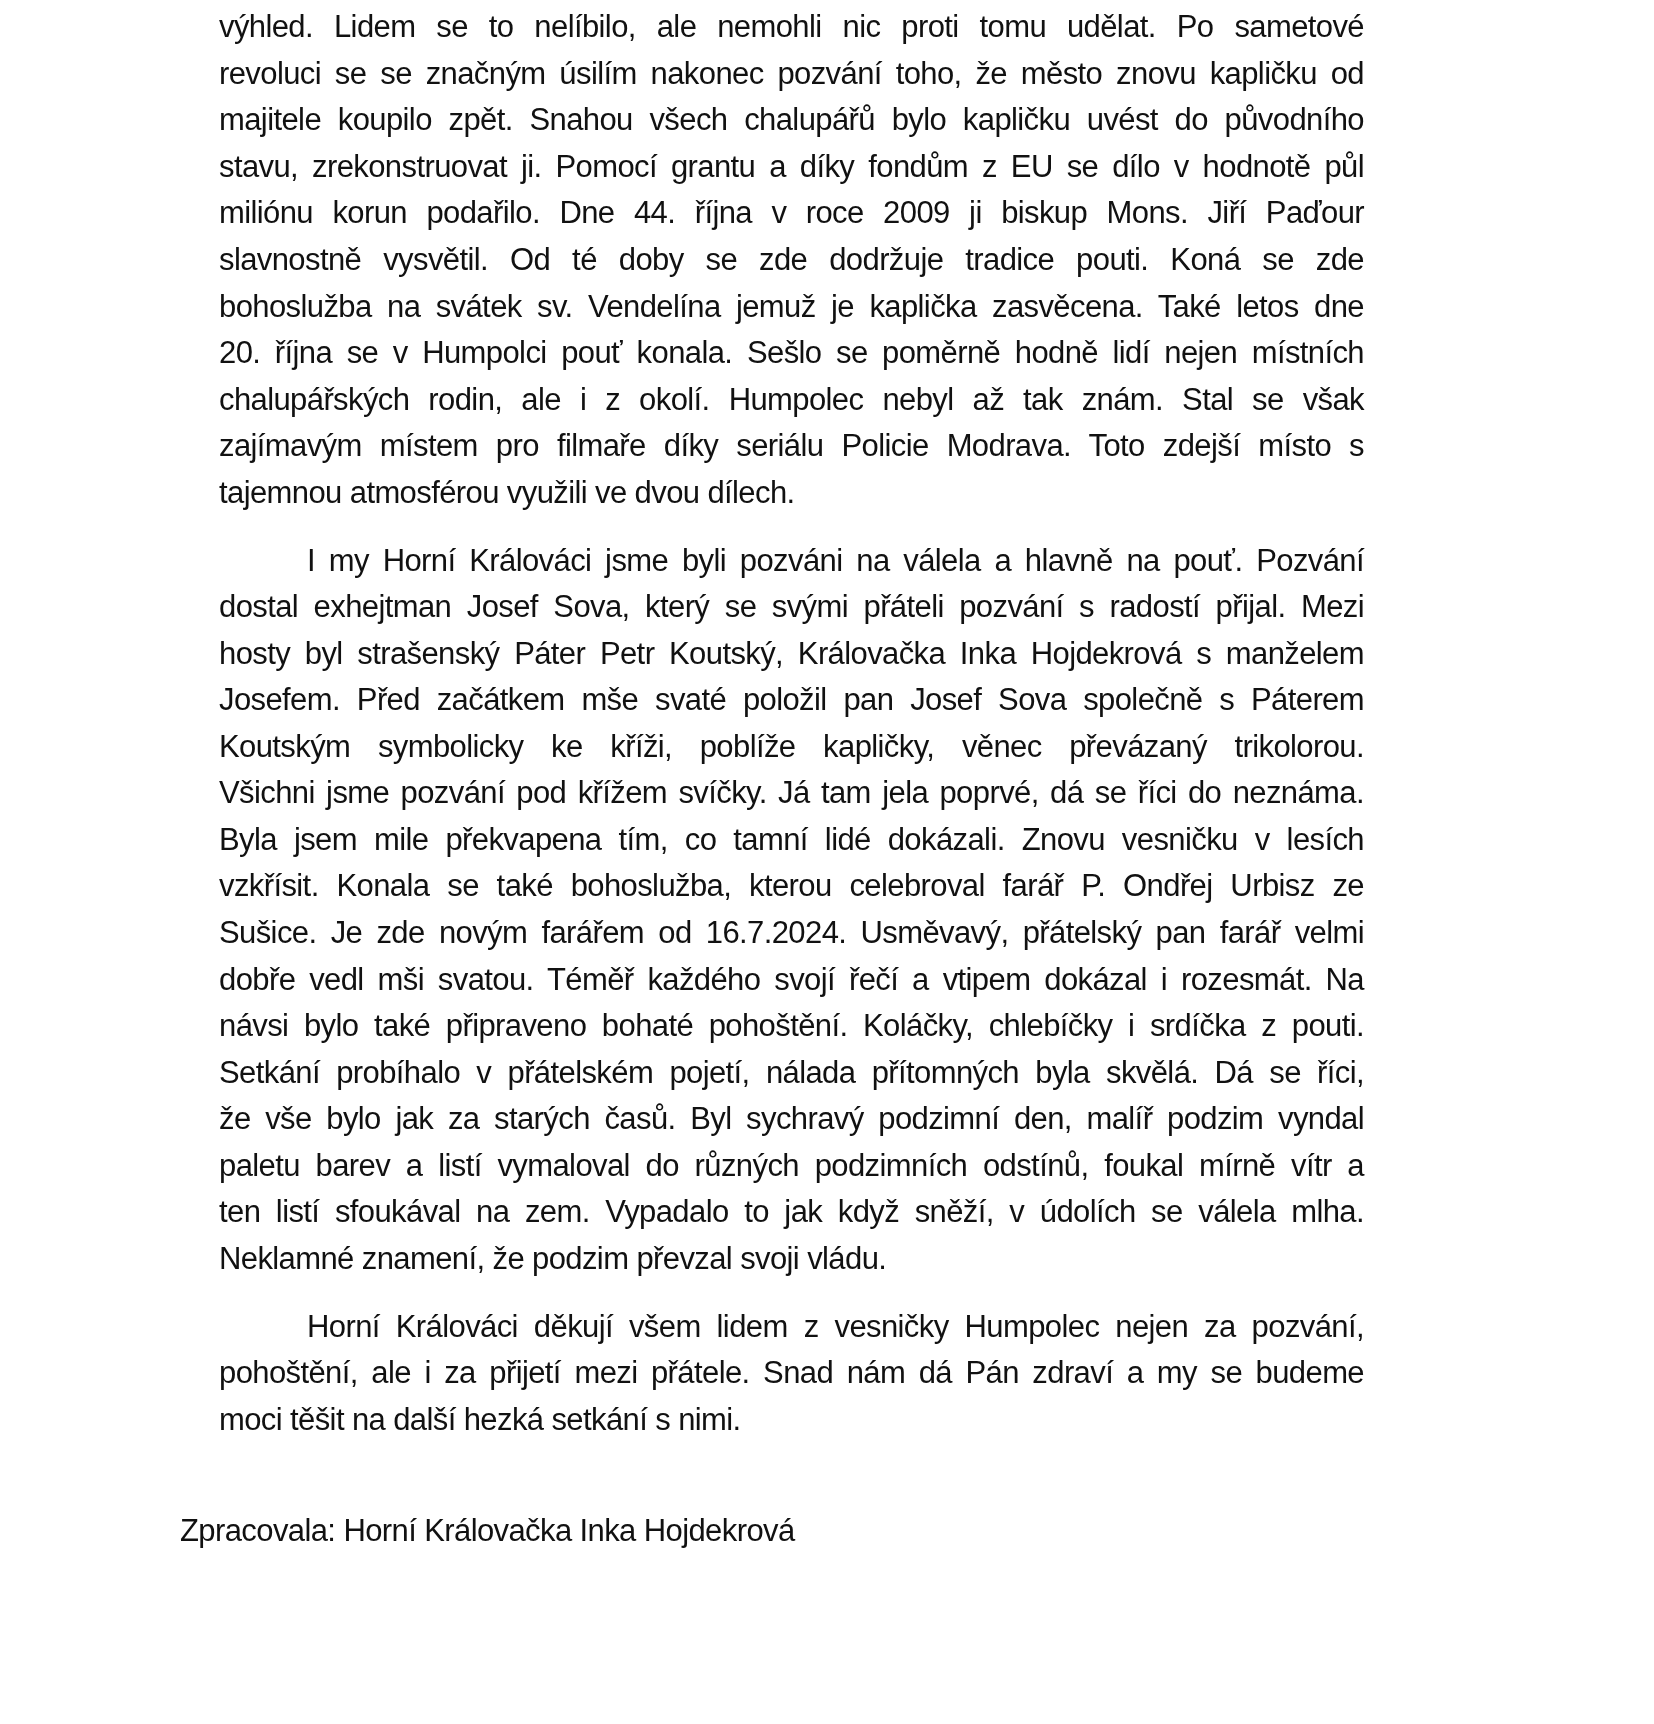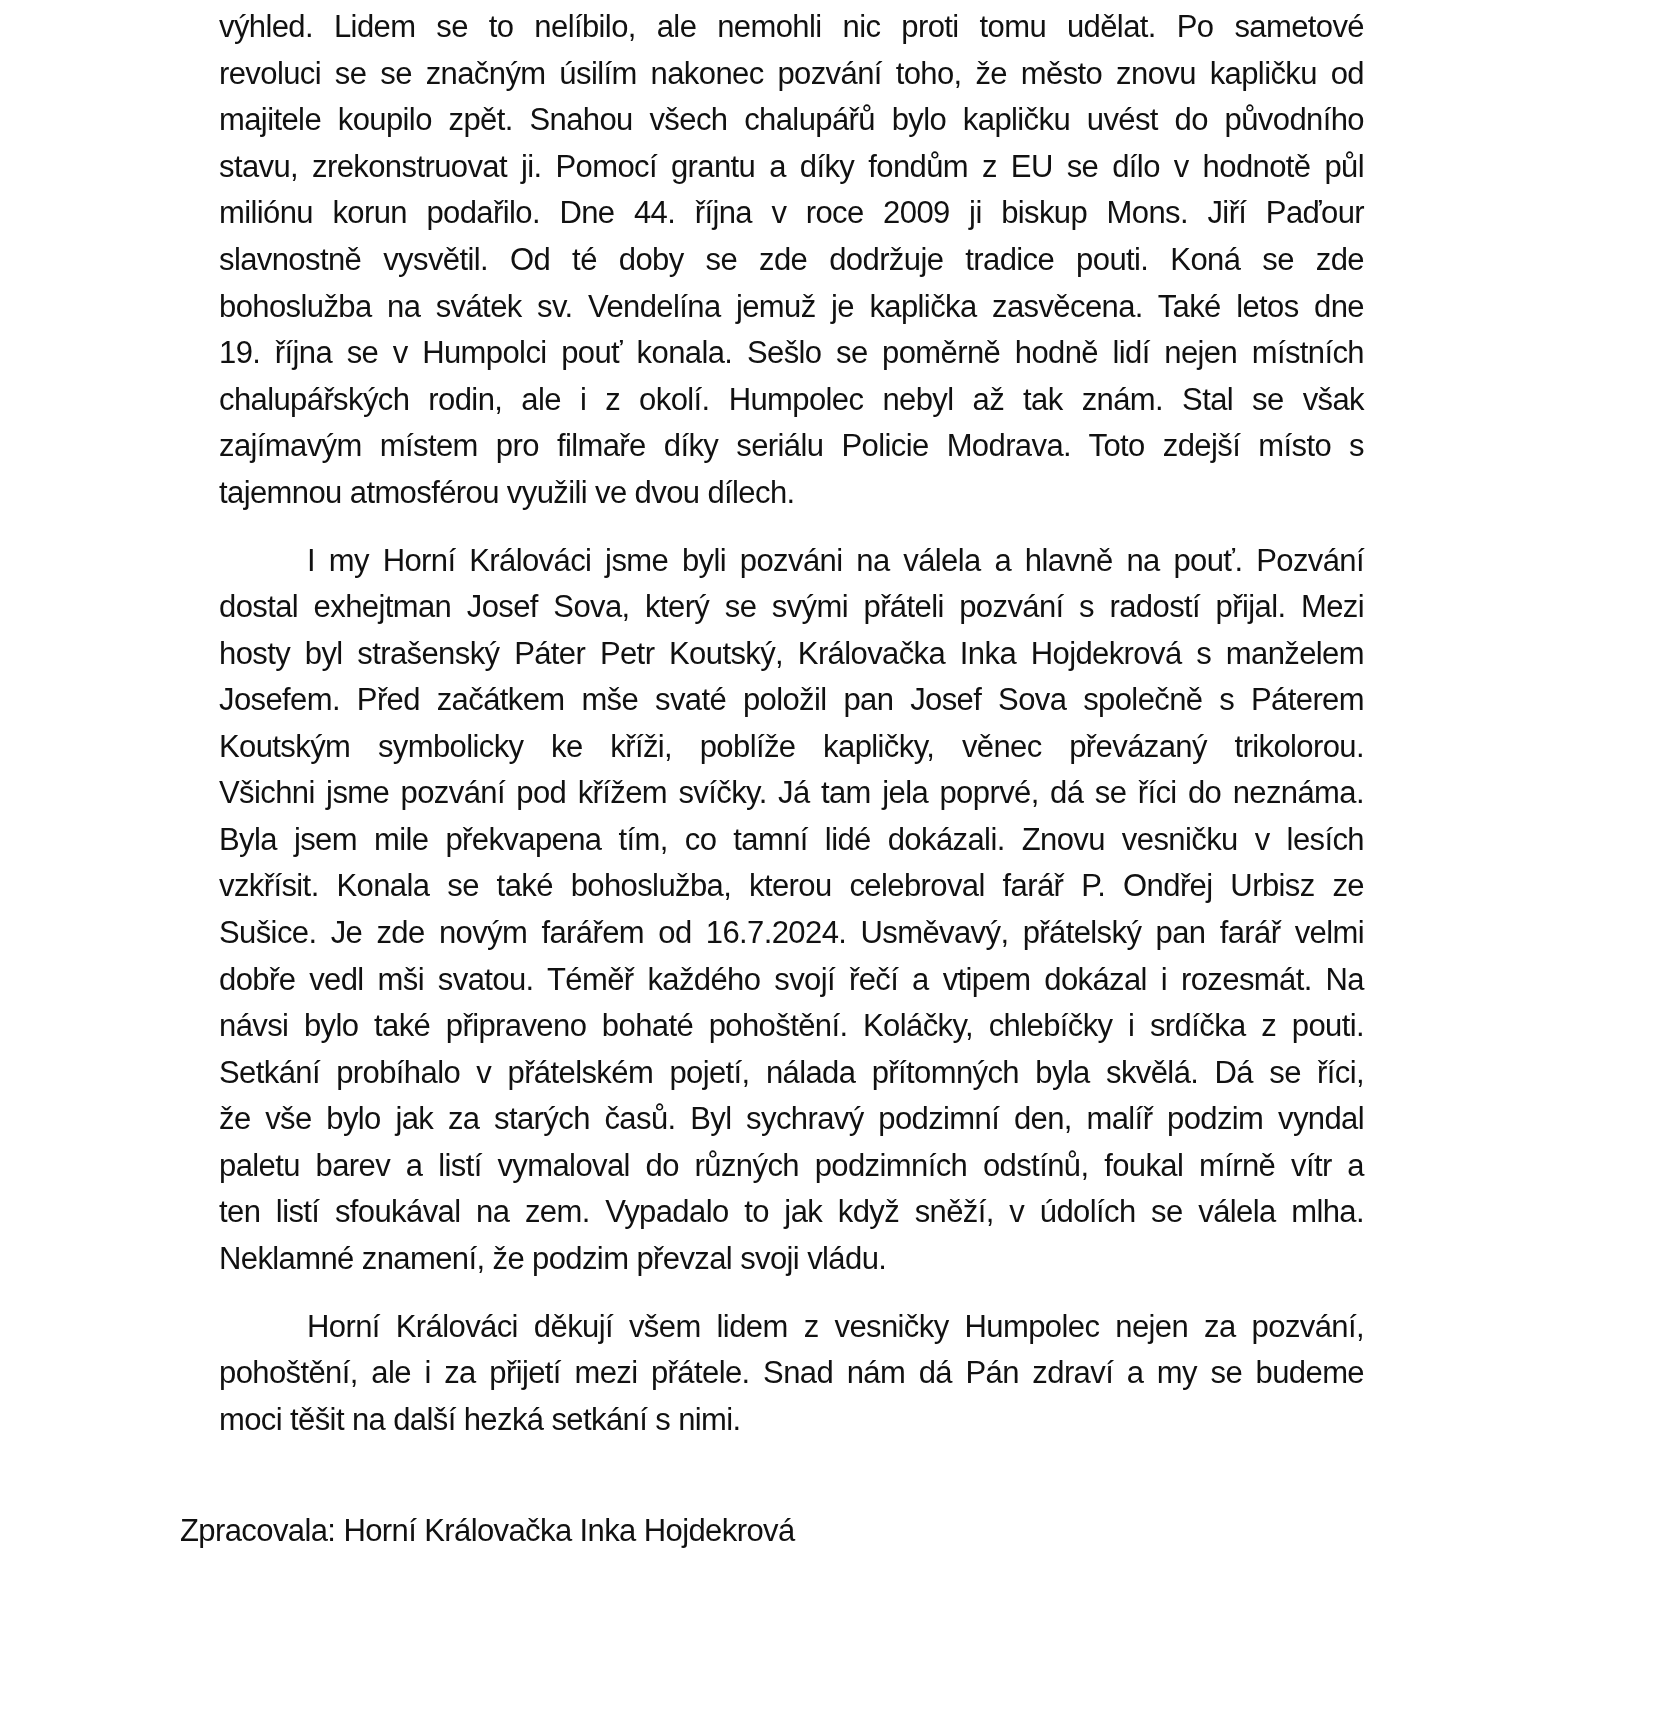--- a/index.html
+++ b/index.html
@@ -62,21 +62,21 @@
 <div class="page">
 
   <div class="paragraph">
     <div class="line" style="top:4px">výhled. Lidem se to nelíbilo, ale nemohli nic proti tomu udělat. Po sametové</div>
     <div class="line" style="top:51px">revoluci se se značným úsilím nakonec pozvání toho, že město znovu kapličku od</div>
     <div class="line" style="top:97px">majitele koupilo zpět.  Snahou všech chalupářů bylo kapličku uvést do původního</div>
     <div class="line" style="top:144px">stavu, zrekonstruovat ji. Pomocí grantu a díky fondům z EU se dílo v hodnotě půl</div>
     <div class="line" style="top:190px">miliónu korun podařilo. Dne 44. října v roce 2009 ji biskup Mons. Jiří Paďour</div>
     <div class="line" style="top:237px">slavnostně vysvětil.  Od té doby se zde dodržuje tradice pouti. Koná se zde</div>
     <div class="line" style="top:284px">bohoslužba na svátek sv. Vendelína jemuž je kaplička zasvěcena. Také letos dne</div>
-    <div class="line" style="top:330px">19. října se v Humpolci pouť konala. Sešlo se poměrně hodně lidí nejen místních</div>
+    <div class="line" style="top:330px">20. října se v Humpolci pouť konala. Sešlo se poměrně hodně lidí nejen místních</div>
     <div class="line" style="top:377px">chalupářských rodin, ale i z okolí. Humpolec nebyl až tak znám. Stal se však</div>
     <div class="line" style="top:423px">zajímavým místem pro filmaře díky seriálu Policie Modrava. Toto zdejší místo s</div>
     <div class="line last" style="top:470px">tajemnou atmosférou využili ve dvou dílech.</div>
   </div>
 
   <div class="paragraph">
     <div class="line indent" style="top:538px">I my Horní Králováci jsme byli pozváni na válela a hlavně na pouť. Pozvání</div>
     <div class="line" style="top:584px">dostal exhejtman Josef Sova, který se svými přáteli pozvání s radostí přijal. Mezi</div>
     <div class="line" style="top:631px">hosty byl strašenský Páter Petr Koutský, Královačka Inka Hojdekrová s manželem</div>
     <div class="line" style="top:677px">Josefem. Před začátkem mše svaté položil pan Josef Sova společně s Páterem</div>

